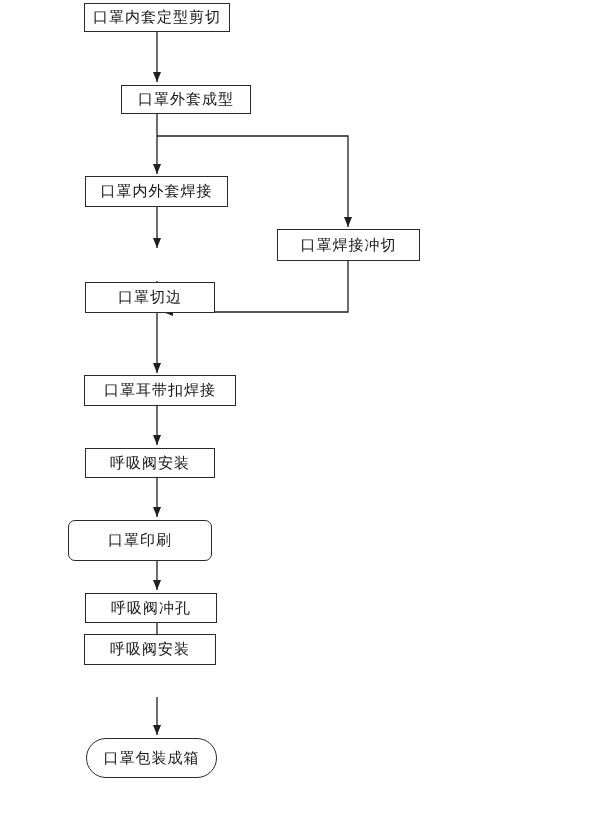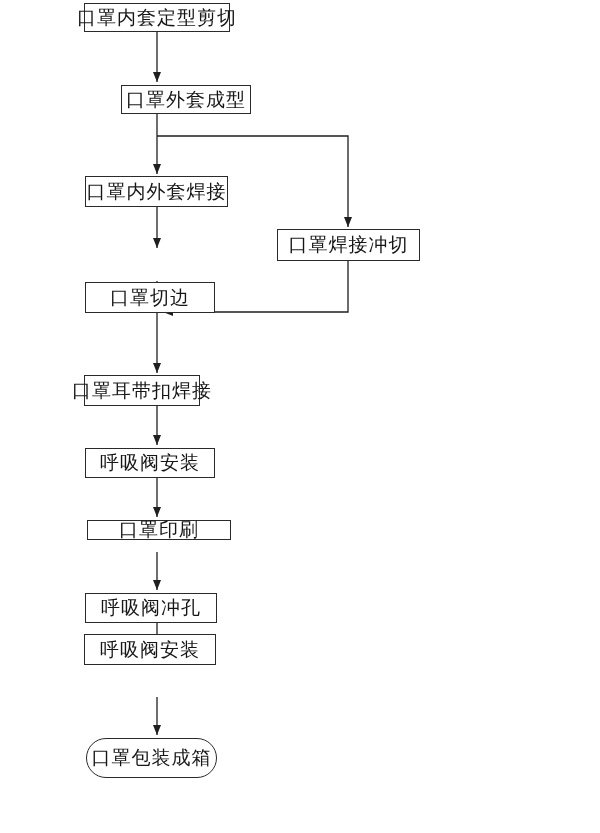--- a/index.html
+++ b/index.html
@@ -29,37 +29,37 @@
   }
   .node {
     position: absolute;
     box-sizing: border-box;
     background: #ffffff;
     border: 1px solid #2a2a2a;
     display: flex;
     align-items: center;
     justify-content: center;
     color: #161616;
-    font-size: 19px;
+    font-size: 15px;
     letter-spacing: 1px;
     white-space: nowrap;
     text-align: center;
   }
   .node.terminator {
     border-radius: 20px;
   }
   
   #n1  { left: 84px;  top: 3px;   width: 146px; height: 29px; }
   #n2  { left: 85px;  top: 85px;  width: 130px; height: 29px; margin-left: 36px; }
   #n3  { left: 85px;  top: 176px; width: 143px; height: 31px; }
   #nR  { left: 277px; top: 229px; width: 143px; height: 32px; }
   #n4  { left: 85px;  top: 250px; width: 130px; height: 31px; margin-top: 32px; }
-  #n5  { left: 84px;  top: 375px; width: 116px; height: 31px; font-family: Liberation Mono, monospace; }
+  #n5  { left: 84px;  top: 375px; width: 152px; height: 31px; font-family: Liberation Mono, monospace; }
   #n6  { left: 85px;  top: 448px; width: 130px; height: 30px; }
-  #n7  { left: 87px;  top: 520px; width: 144px; height: 20px; }
+  #n7  { left: 68px;  top: 520px; width: 144px; height: 41px; border-radius: 7px; }
   #n8  { left: 85px;  top: 593px; width: 132px; height: 30px; text-align: center; }
   #n9  { left: 84px;  top: 634px; width: 132px; height: 31px; }
   #n10 { left: 86px;  top: 738px; width: 131px; height: 40px; }
 </style>
 </head>
 <body>
 
 <div class="canvas">
 
   <svg class="connectors" viewBox="0 0 600 833" xmlns="http://www.w3.org/2000/svg">

